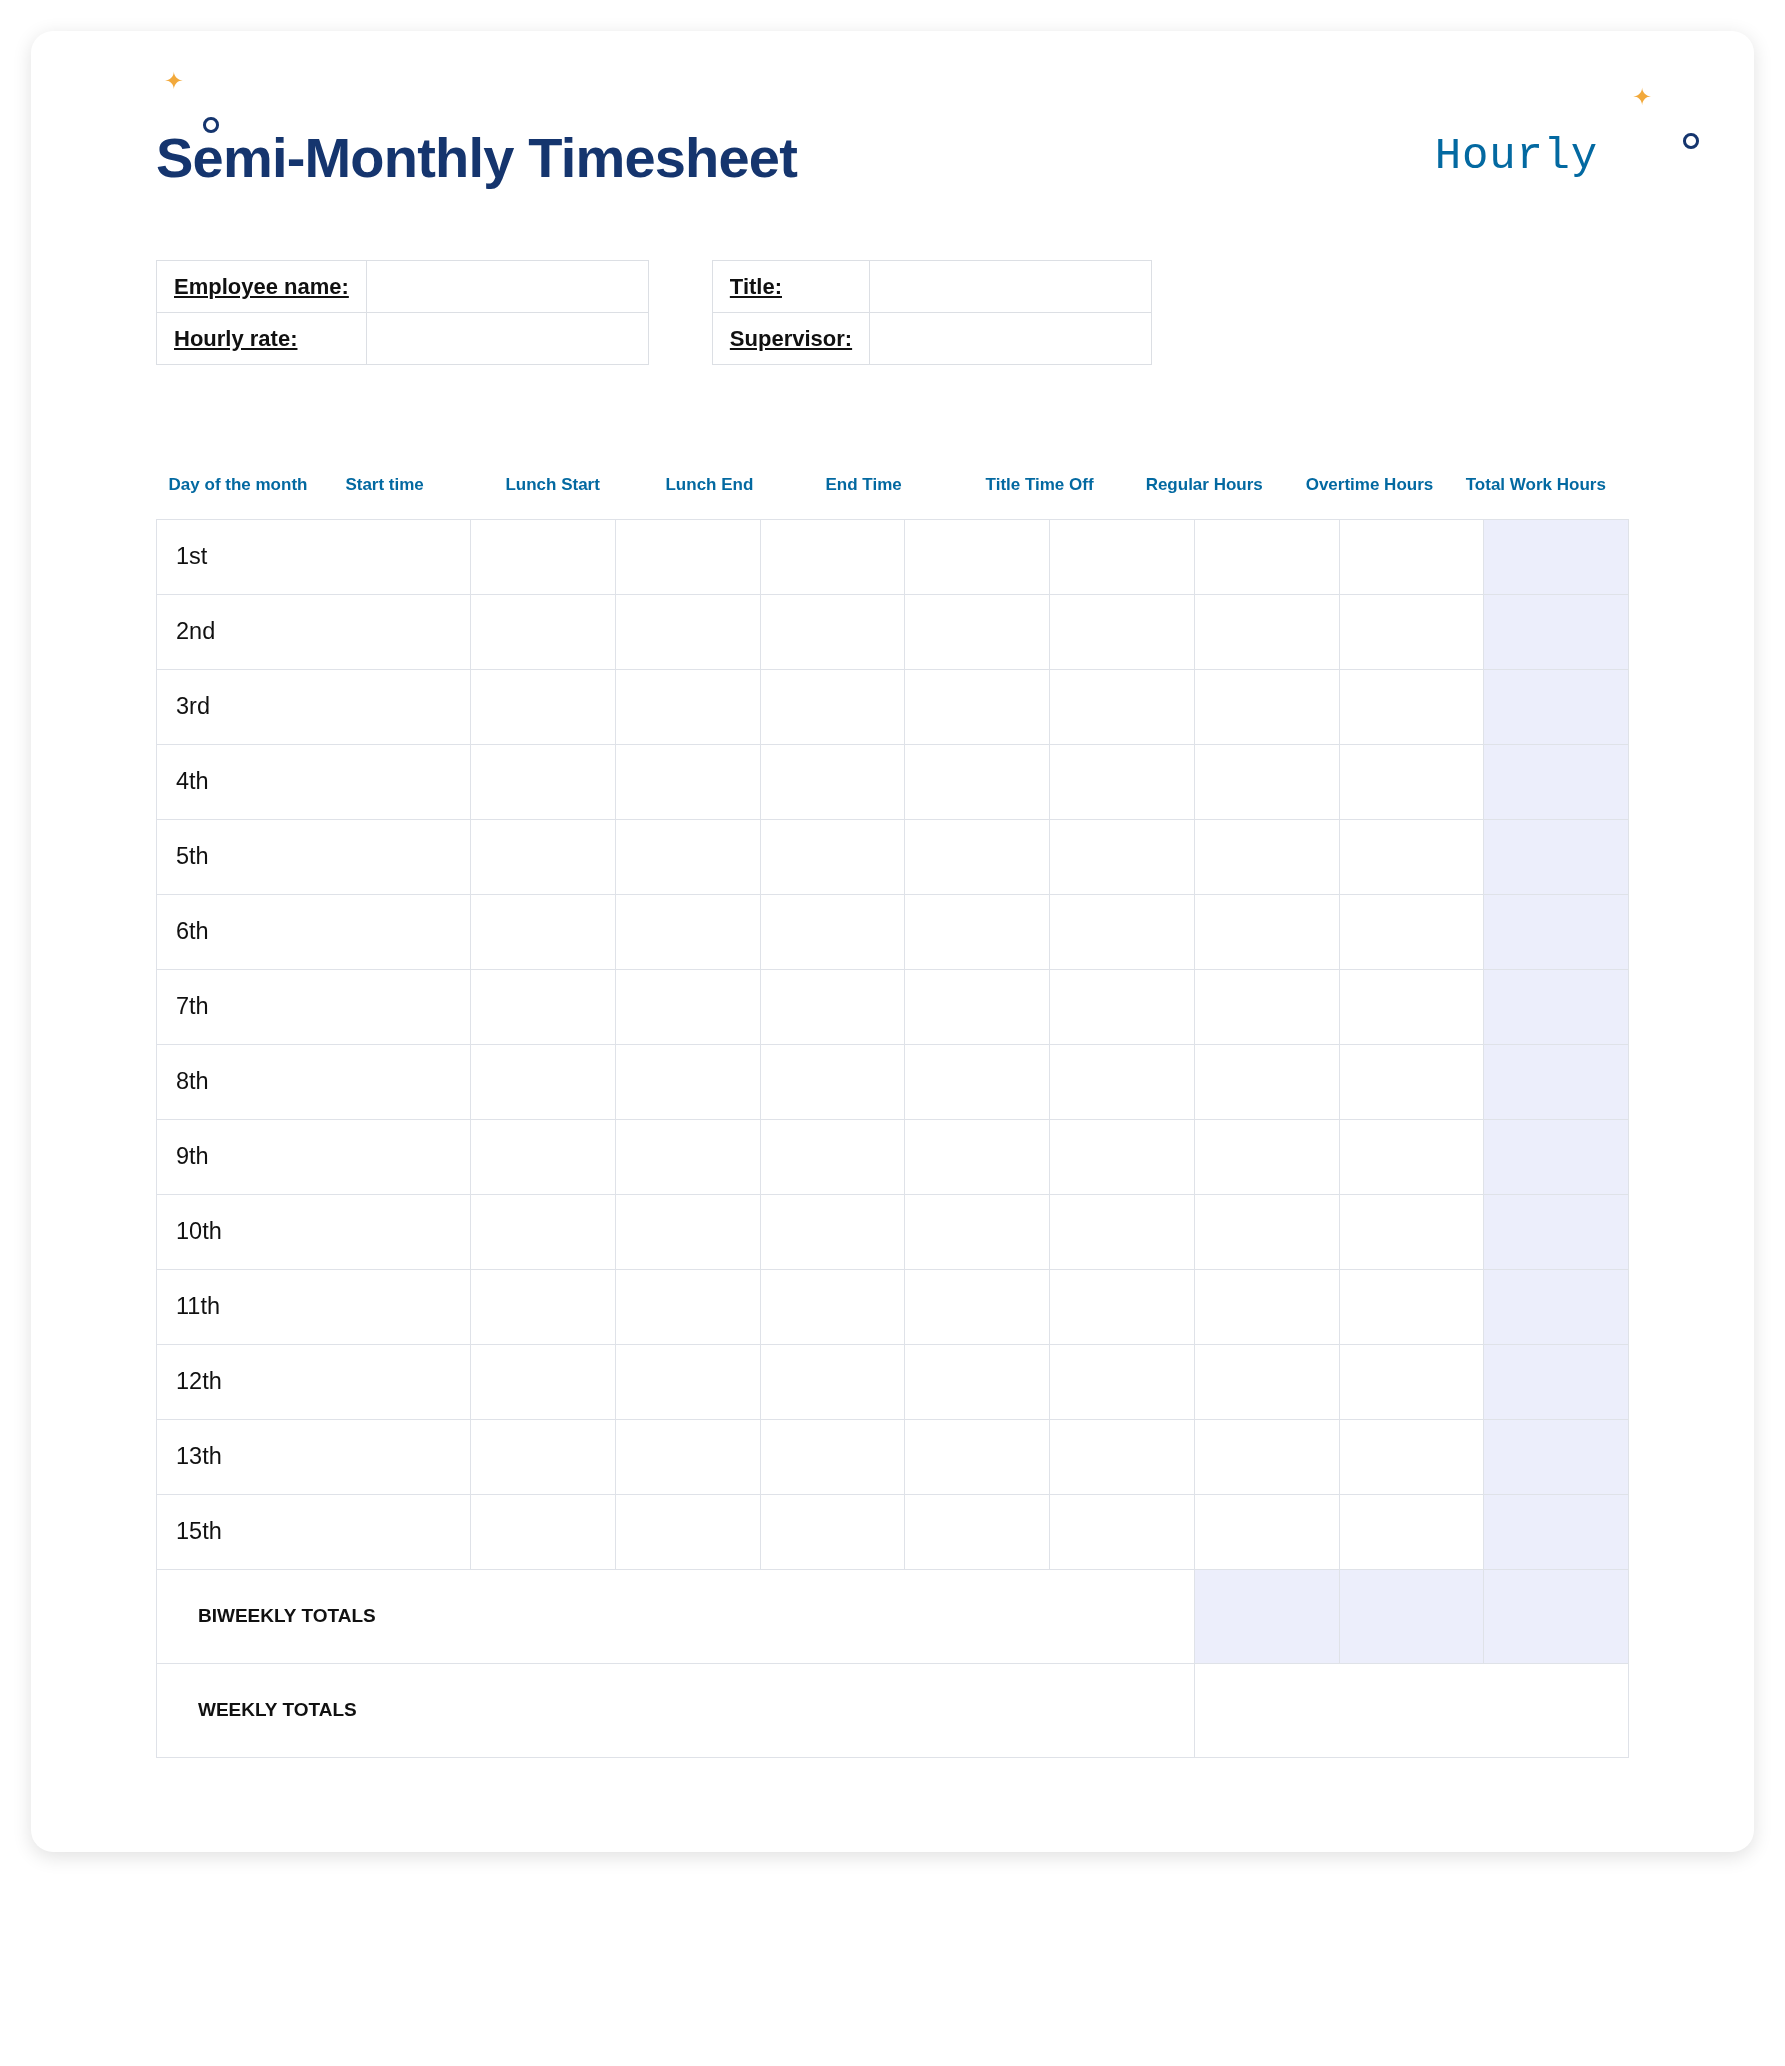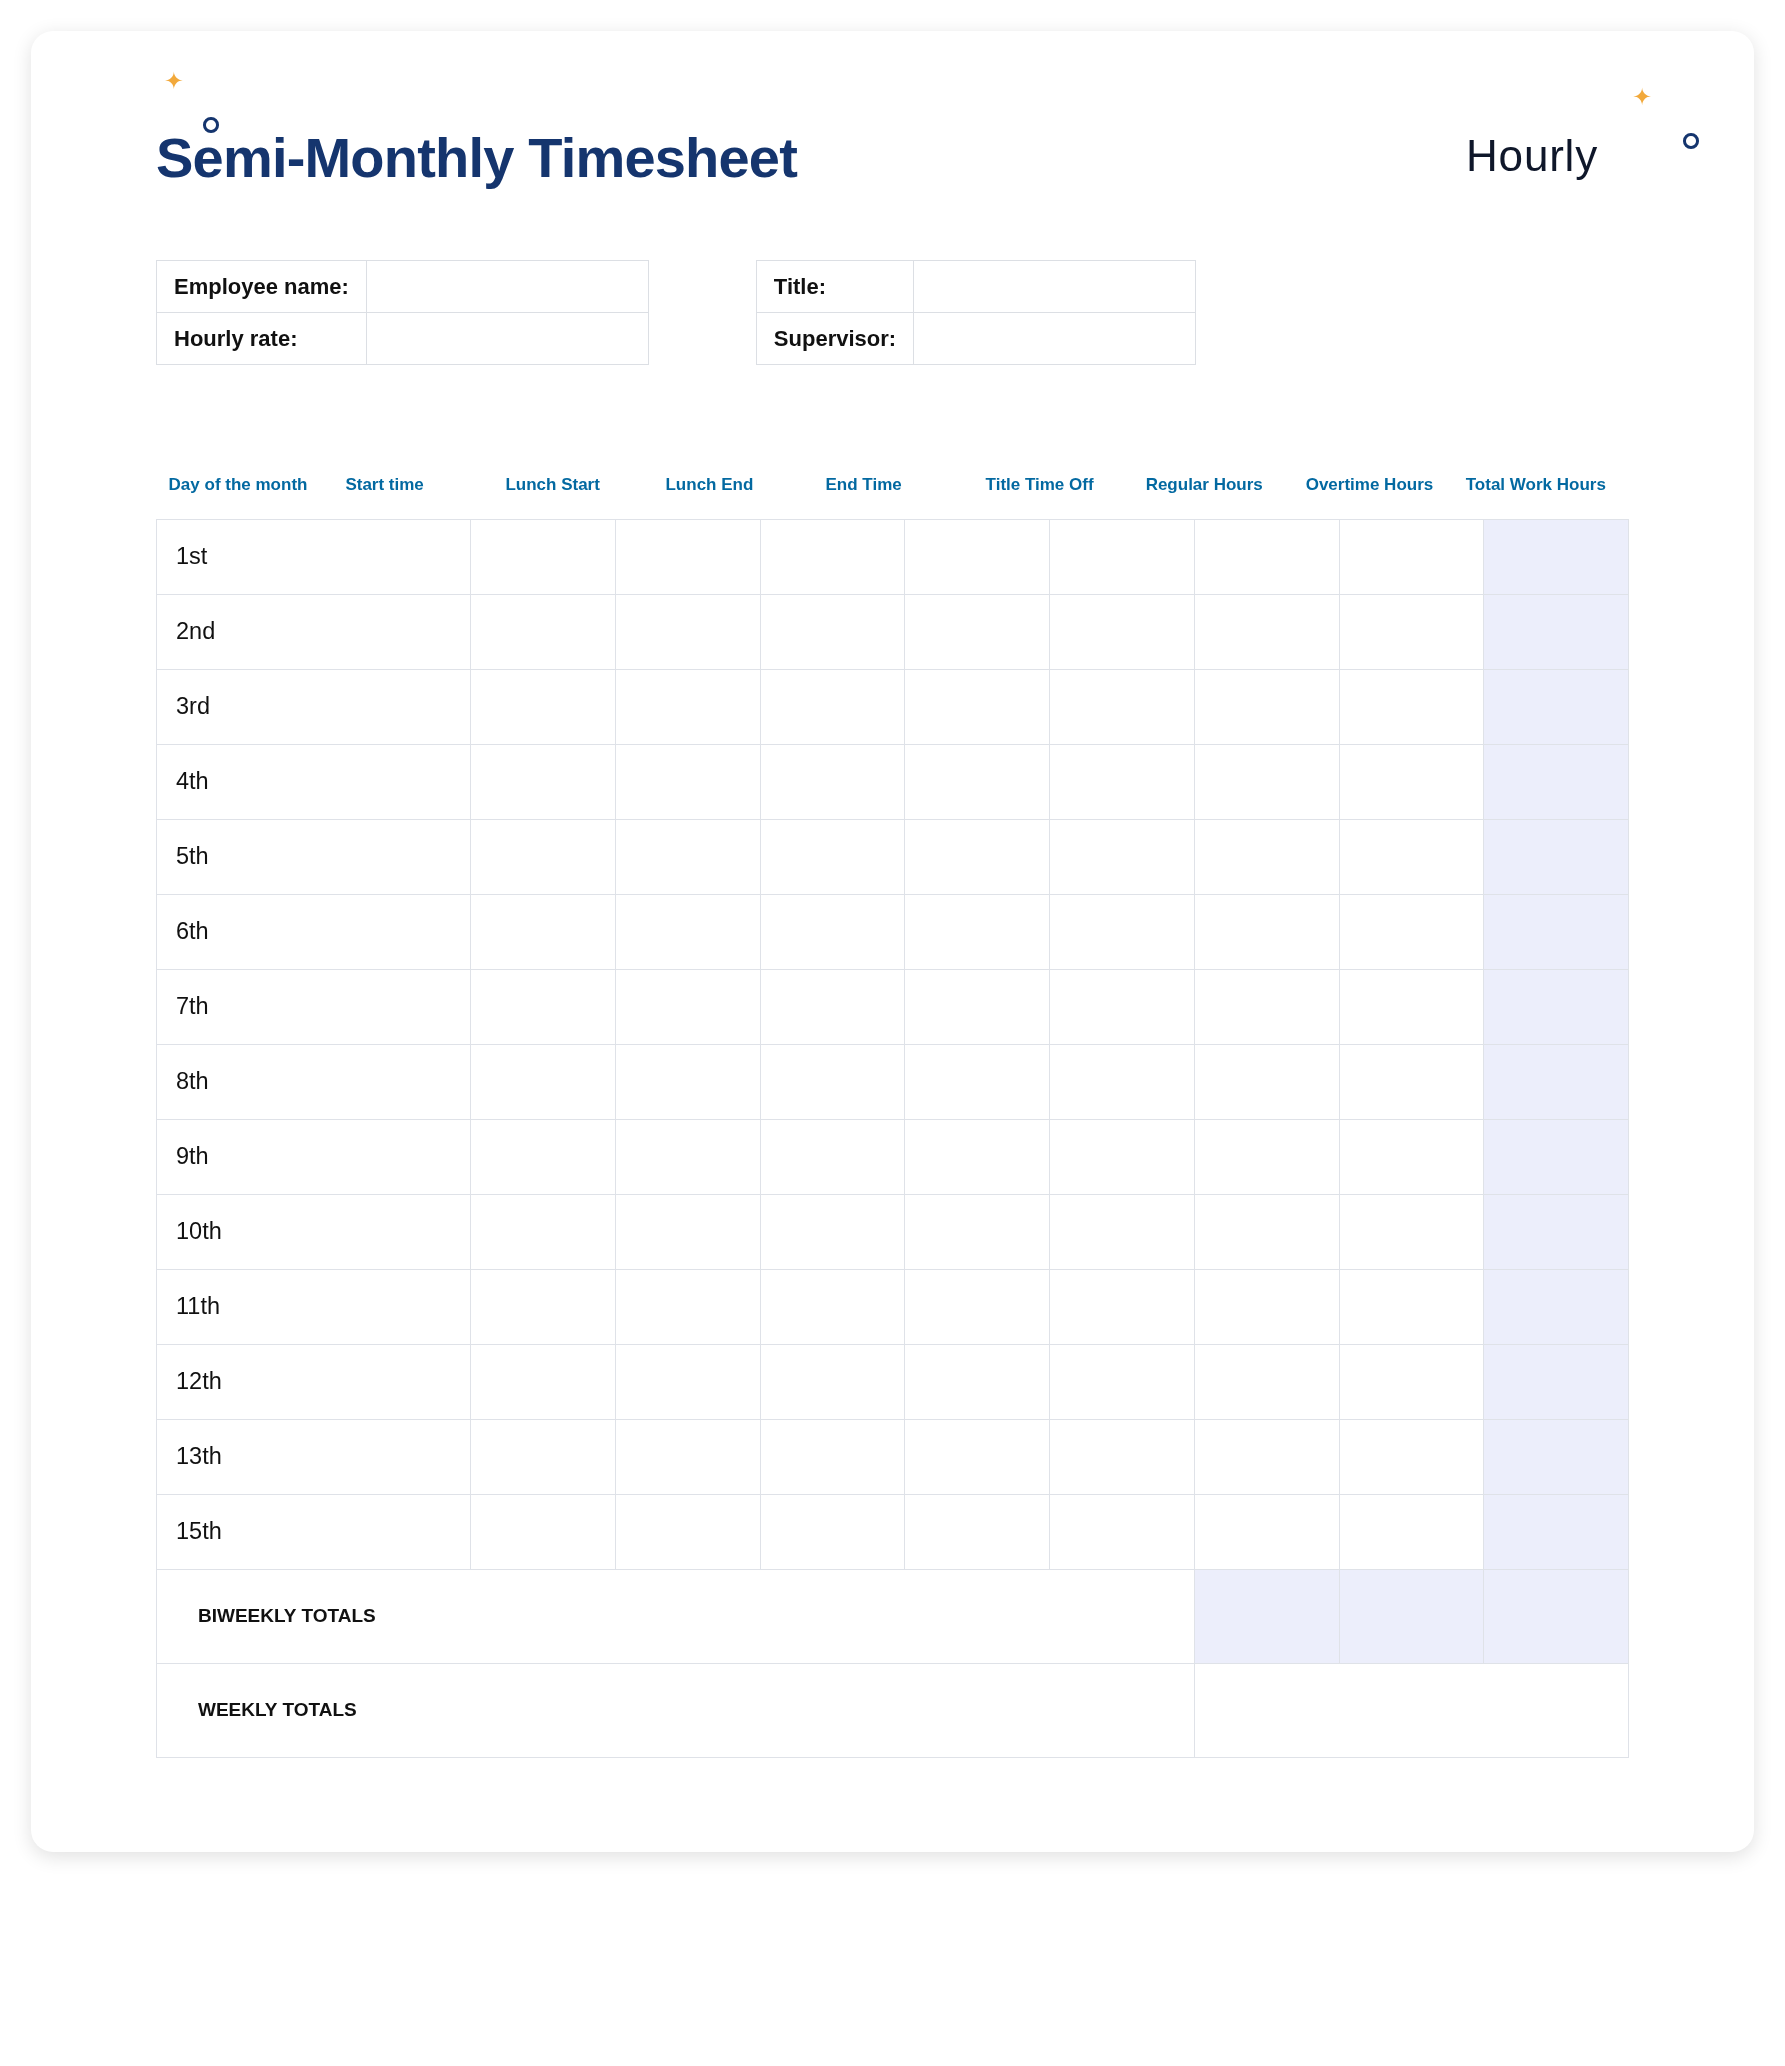--- a/index.html
+++ b/index.html
@@ -34,31 +34,32 @@
   }
   .title {
     font-size:56px;
     font-weight:800;
     color:#15356e;
     letter-spacing:-0.8px;
     margin:0;
   }
   .logo {
     font-size:44px;
-    color:#0f172a;
-    font-family: Liberation Sans, sans-serif;
+    color:#0369a1;
+    font-family: Liberation Mono, monospace;
     letter-spacing:0.8px;
     margin-top:6.3px;
     margin-right:31px;
   }
 
   .info-grid {
     display:flex;
-    gap:107px;
+    gap:63px;
     margin-top:70px;
+    text-decoration:underline;
   }
   .info-table { border-collapse:collapse; }
   .info-table td {
     border:0.8px solid #dcdfe4;
     padding:12.5px 17px;
     font-size:22px;
     font-weight:700;
     min-width:157px;
   }
   .info-table td.val { min-width:282px; font-weight:400; }

